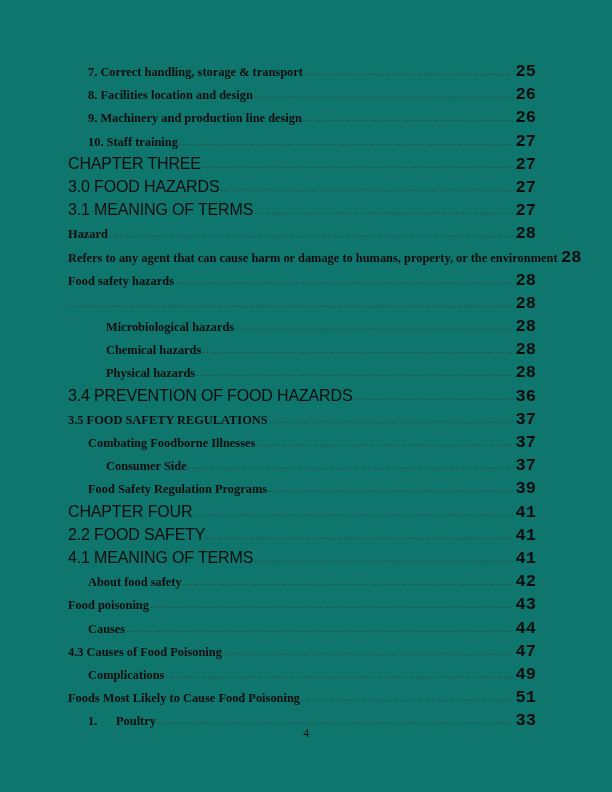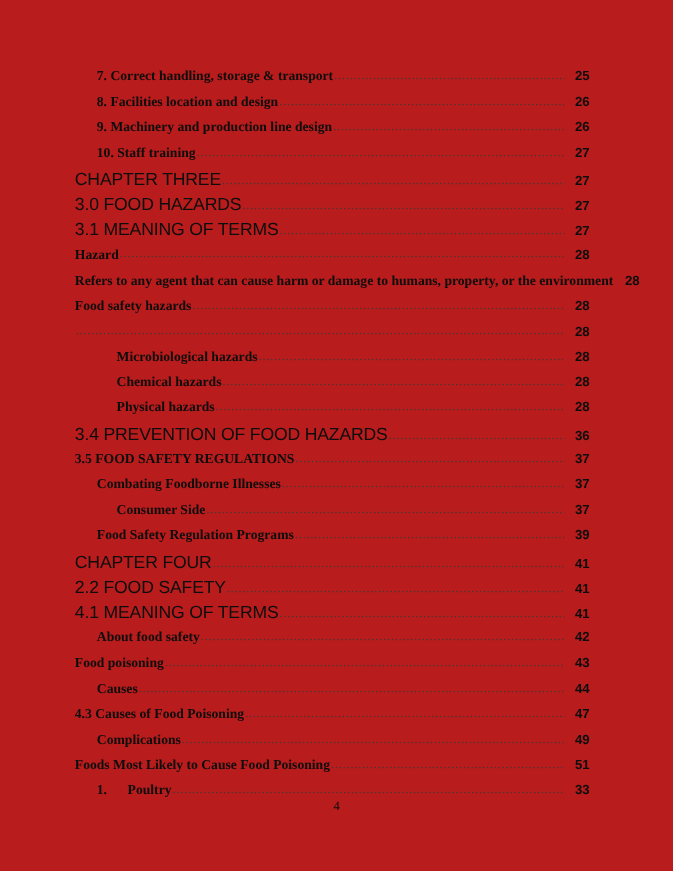--- a/index.html
+++ b/index.html
@@ -5,21 +5,21 @@
   html, body {
     margin: 0;
     padding: 0;
     background: #ffffff;
   }
 
   .page {
     position: relative;
     width: 612px;
     height: 792px;
-    background: #b91c1c;
+    background: #0f766e;
     overflow: hidden;
     box-sizing: border-box;
   }
 
   .toc {
     position: absolute;
     left: 68px;
     top: 62px;
     width: 468px;
   }
@@ -57,22 +57,22 @@
     font-size: 10.5px;
     color: #3a3a3a;
     display: block;
     line-height: 1;
   }
 
   .entry .pageno {
     flex: 0 0 auto;
     width: 22px;
     text-align: right;
-    font-family: Liberation Sans, sans-serif;
-    font-size: 12px;
+    font-family: Liberation Mono, monospace;
+    font-size: 17px;
     font-weight: 600;
     color: #0d0d0d;
   }
 
   
   .serif-bold .title {
     font-family: "Liberation Serif", serif;
     font-weight: bold;
     font-size: 12.4px;
   }

